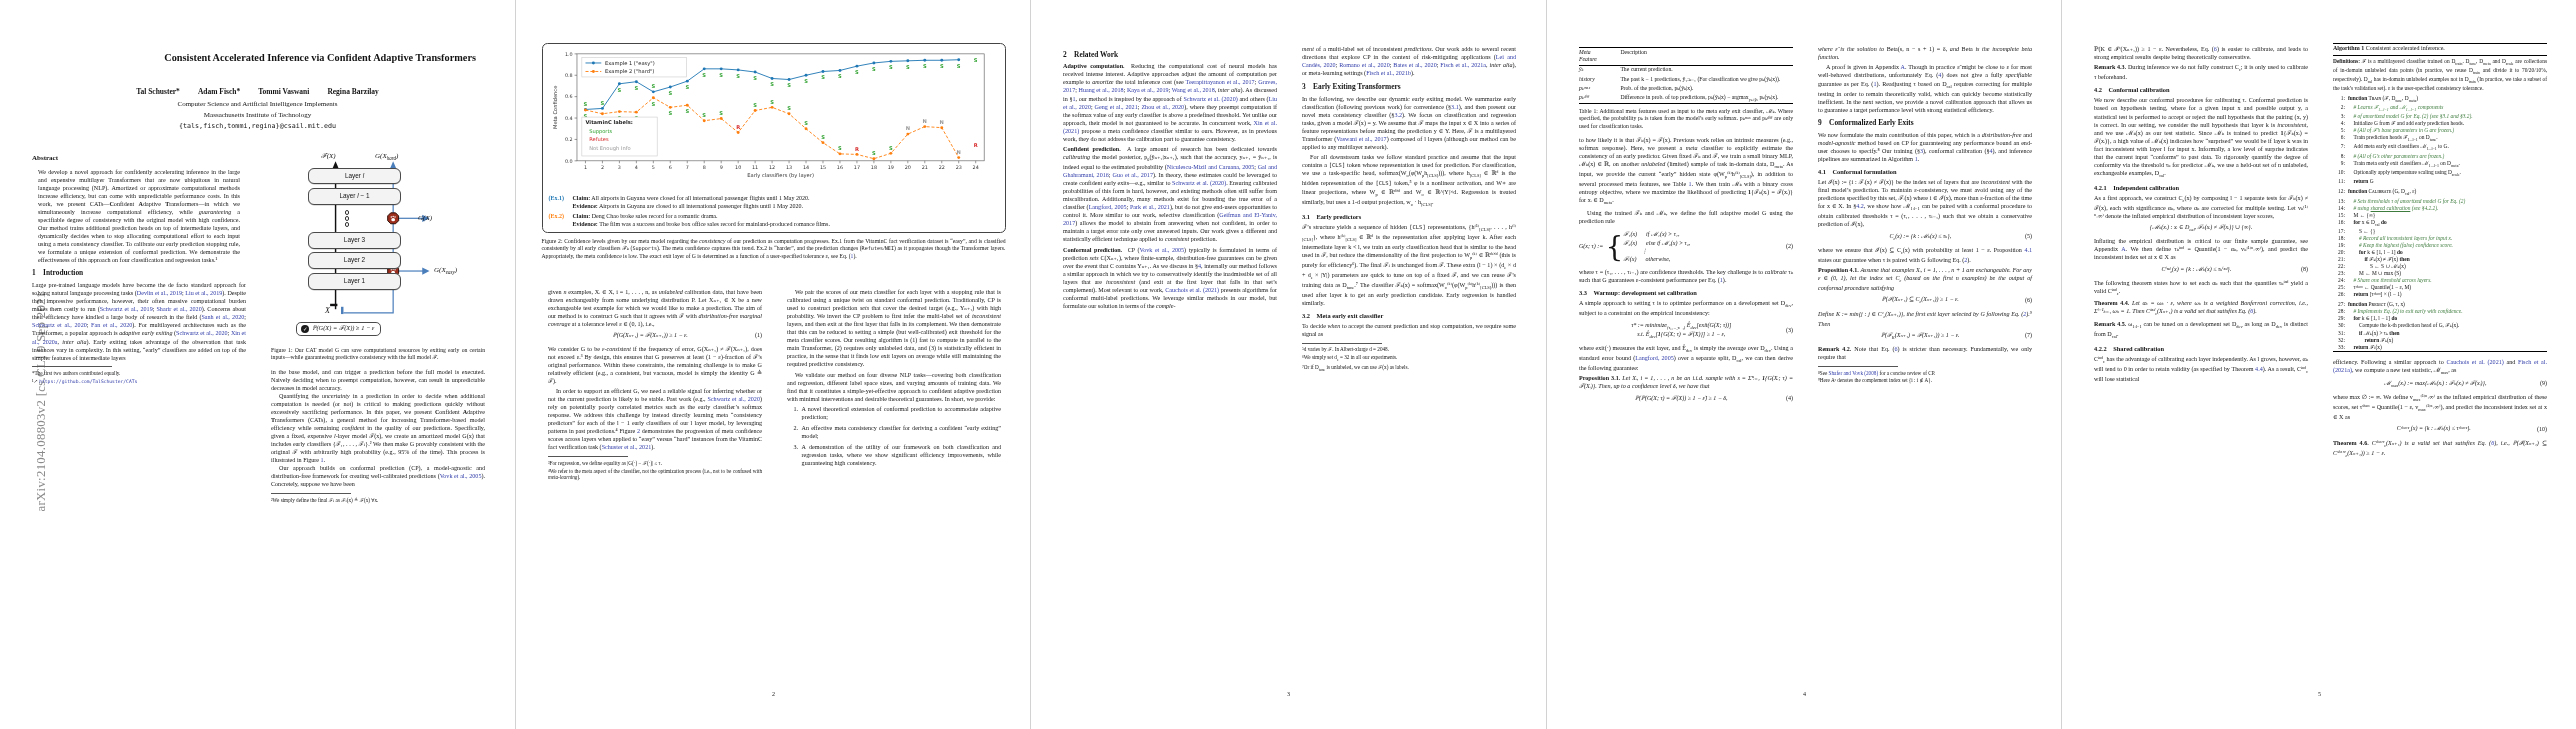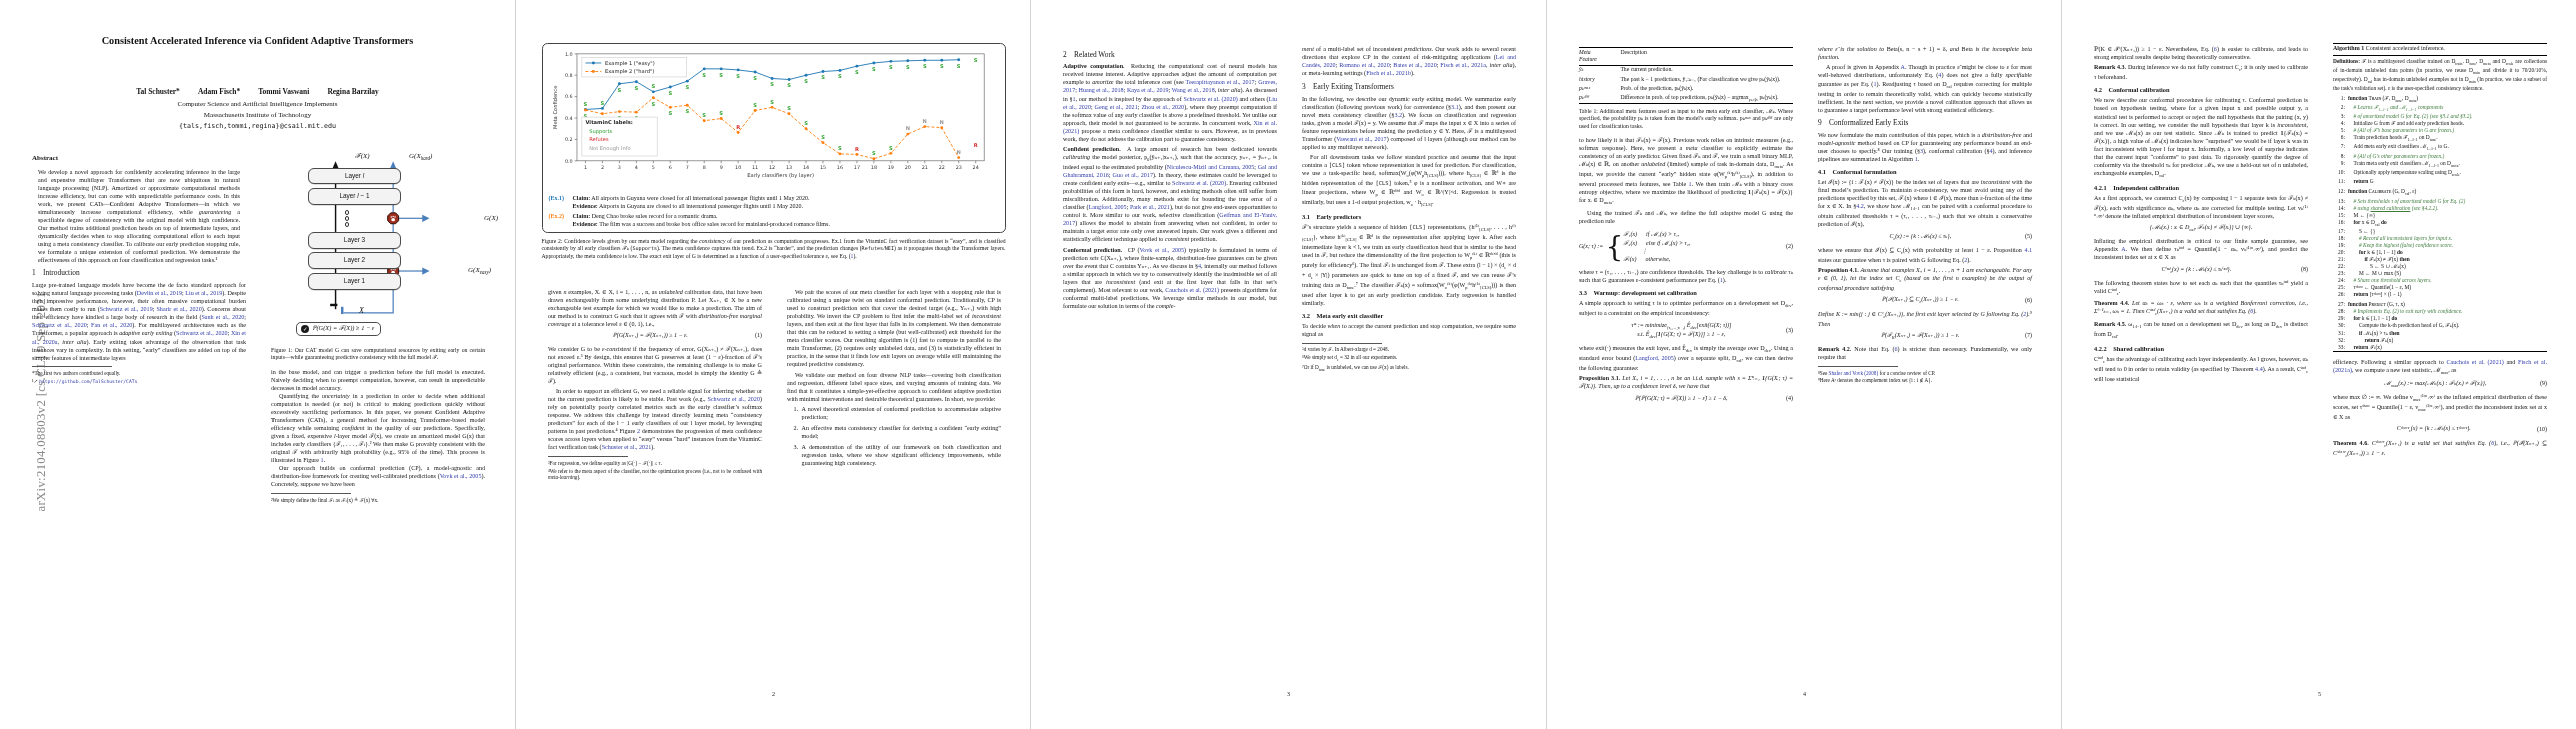--- a/index.html
+++ b/index.html
@@ -4,55 +4,55 @@
 <style>
   html,body{margin:0;padding:0;background:#e9e9e9;}
   .canvas{position:relative;width:2576px;height:729px;background:#ffffff;
     font-family:"Liberation Serif","DejaVu Serif",serif;color:#141414;}
   .page{position:absolute;top:0;width:515px;height:729px;background:#fff;overflow:hidden;}
   .pb{border-left:0.6px solid #d2d2d2;}
   .col{position:absolute;width:214px;font-size:6.1px;line-height:1.32;text-align:justify;}
   .col > div{margin:0 0 2.4px 0;}
   .p{}
   .ind{text-indent:8px;}
-  .h1{font-size:7.4px;font-weight:normal;text-align:left;margin:5.5px 0 3px 0 !important;line-height:1.2;}
+  .h1{font-size:7.4px;font-weight:bold;text-align:left;margin:5.5px 0 3px 0 !important;line-height:1.2;}
   .h2{font-size:6.4px;font-weight:bold;text-align:left;margin:4.9px 0 2.4px 0 !important;line-height:1.2;}
   .habs{font-size:7px;font-weight:bold;text-align:left;margin:0 0 4.3px 0 !important;}
   .abs{padding:0 6px;}
   .eq{display:flex;align-items:center;margin:4.3px 0 !important;font-size:6px;}
   .eqbody{flex:1;text-align:center;font-style:italic;}
   .eqnum{font-style:normal;margin-left:2.4px;}
   .eqlhs{font-style:italic;margin-right:2.4px;}
   .brace{font-size:28px;font-weight:200;line-height:35px;font-family:"DejaVu Serif",serif;}
   .cl{flex:1;text-align:left;font-style:italic;line-height:1.35;}
   .cap{font-size:5.7px;line-height:1.3;}
   .fn{font-size:5.2px;line-height:1.28;margin:0 0 1.2px 0 !important;}
   .fnrule{border-top:0.6px solid #555;width:80px;margin:4.9px 0 2.4px 0 !important;}
   .li{display:flex;margin:0 0 3px 0 !important;}
   .linum{flex:none;width:11px;text-align:right;margin-right:3.6px;}
   .litext{flex:1;text-align:justify;}
   .lnk{color:#2f3ba8;}
   .tt{font-family:"DejaVu Sans Mono",monospace;font-size:0.9em;}
   sub{font-size:0.72em;}
   .pageno{position:absolute;left:0;width:515px;text-align:center;top:691px;font-size:6px;}
   
-  .title{position:absolute;left:39px;top:35px;width:437px;text-align:center;
+  .title{position:absolute;left:39px;top:52px;width:437px;text-align:right;
     font-size:10.3px;font-weight:bold;line-height:1.25;}
   .authors{position:absolute;left:39px;top:87px;width:437px;display:flex;justify-content:center;gap:18px;
     font-size:7.5px;font-weight:bold;}
   .affil{position:absolute;left:39px;width:437px;text-align:center;font-size:7px;}
   .email{position:absolute;left:39px;width:437px;text-align:center;font-size:6.7px;font-family:"DejaVu Sans Mono",monospace;}
   .arxiv{position:absolute;left:-129px;top:394px;width:340px;text-align:center;color:#8a8a8a;
     font-size:12.8px;transform:rotate(-90deg);font-family:"Liberation Serif",serif;letter-spacing:0.3px;}
   
   #fig1-wrap{position:relative;width:200px;height:188px;margin:1.2px auto 4.9px auto;text-align:left;}
   .layerbox{position:absolute;left:30px;width:91px;height:14.6px;border:0.8px solid #4a4a4a;border-radius:6px;
     background:#f3f3f3;text-align:center;font-size:6.4px;line-height:14px;
     font-family:"Liberation Sans","DejaVu Sans",sans-serif;box-shadow:0 0.6px 0.6px rgba(0,0,0,0.25);}
-  .f1lab{position:absolute;font-style:italic;font-size:7px;white-space:nowrap;margin-left:34px;}
+  .f1lab{position:absolute;font-style:italic;font-size:7px;white-space:nowrap;}
   .f1dots span{position:absolute;width:2.4px;height:2.4px;border:0.7px solid #333;border-radius:50%;left:67px;}
   .guar{position:absolute;left:18px;top:168px;border:0.9px solid #4a4a4a;border-radius:4.9px;padding:1.2px 5.5px 1.8px 4.3px;
     font-size:6.4px;font-style:italic;display:flex;align-items:center;gap:3px;background:#fff;}
   .shield{flex:none;width:8px;height:8px;border-radius:50%;background:#1b1b1b;color:#fff;font-size:5.5px;
     line-height:8px;text-align:center;font-style:normal;}
   
   #fig2-box{position:absolute;left:25.5px;top:43px;width:464px;height:190px;border:1px solid #444;
     border-radius:5.5px;padding:4.9px 6px;box-sizing:border-box;background:#fff;}
   #fig2-cap{position:absolute;left:25.5px;top:238px;width:464px;font-size:5.7px;line-height:1.3;text-align:justify;}
   .exrow{display:flex;font-size:6px;line-height:1.3;margin-top:3px;}
@@ -133,21 +133,21 @@
             <div class="layerbox" style="top:78px">Layer 3</div>
             <div class="layerbox" style="top:98px">Layer 2</div>
             <div class="layerbox" style="top:119px">Layer 1</div>
             <div class="f1dots">
               <span style="top:56px"></span>
               <span style="top:62px"></span>
               <span style="top:68px"></span>
             </div>
             <div class="f1lab" style="left:43px;top:-2.4px">ℱ(X)</div>
             <div class="f1lab" style="left:97px;top:-2.4px">G(X<sub>hard</sub>)</div>
-            <div class="f1lab" style="left:172px;top:60px">G(X)</div>
+            <div class="f1lab" style="left:140px;top:60px">G(X)</div>
             <div class="f1lab" style="left:156px;top:112px">G(X<sub>easy</sub>)</div>
             <div class="f1lab" style="left:47px;top:152px;font-size:8px">X</div>
             <div class="guar">
               <span class="shield">✓</span>
               <span>ℙ(G(X) = ℱ(X)) ≥ 1 − ε</span>
             </div>
           </div>
       </div>
       <div class="cap" id="fig1-cap" style="margin-bottom:6px;">Figure 1: Our CAT model G can save computational resources by exiting early on certain inputs—while guaranteeing predictive consistency with the full model ℱ.</div>
       <div id="p1c2">

